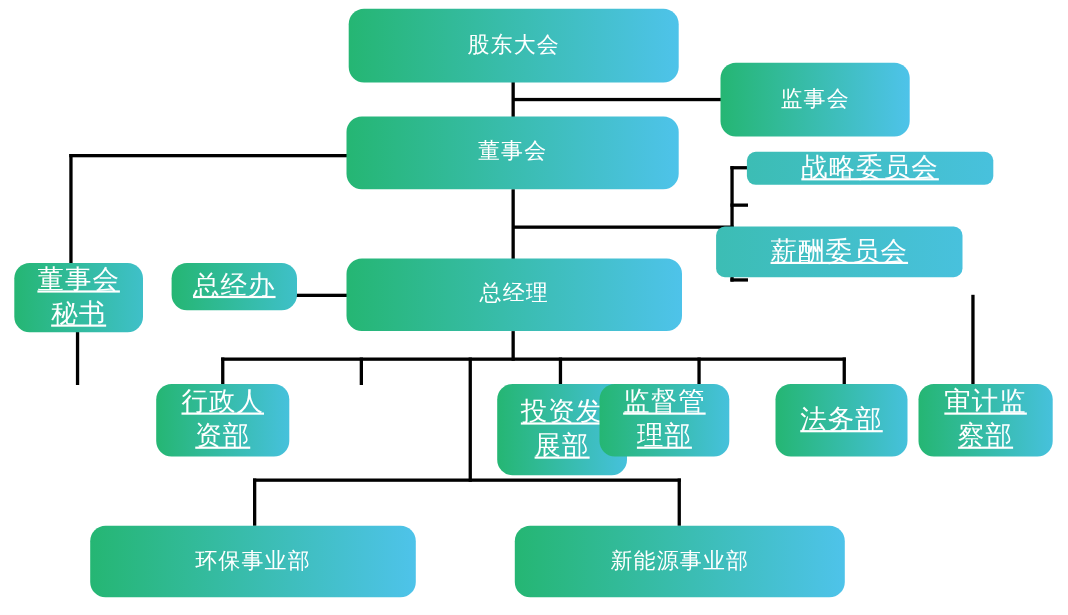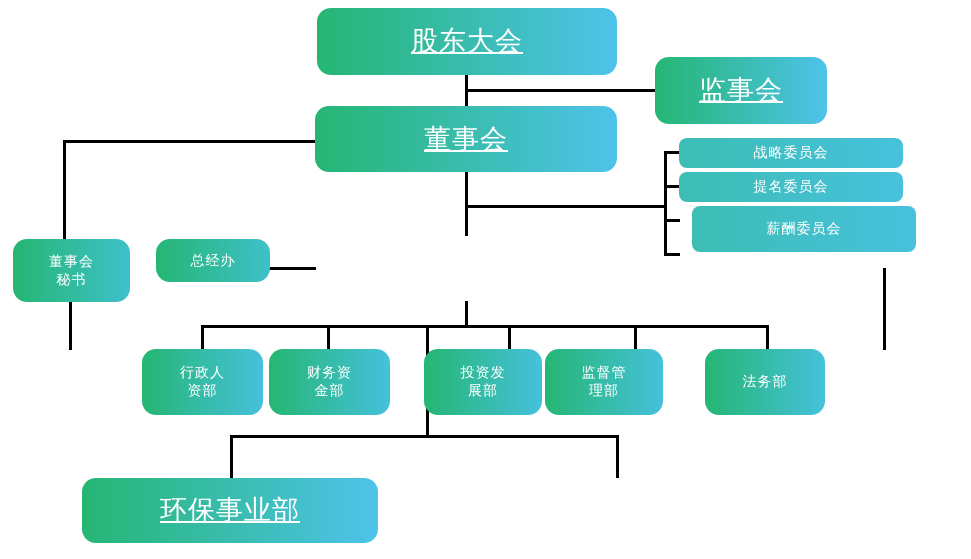--- a/index.html
+++ b/index.html
@@ -34,22 +34,22 @@
     border-radius:14px;
   }
   .grad-c{ 
     background:linear-gradient(90deg, var(--node-green, #25b673), var(--node-cyan-end, #46c1dc));
     border-radius:14px;
   }
   .grad-d{ 
     background:linear-gradient(90deg, var(--committee-teal, #3cbdb4), var(--committee-blue, #48c1dd));
     border-radius:8px;
   }
-  .fs-lg{font-size:27px;text-decoration:underline;}
-  .fs-md{font-size:14px;}
+  .fs-lg{font-size:20px;}
+  .fs-md{font-size:24px;text-decoration:underline;}
   .hline,.vline{
     position:absolute;
     background:var(--line, #000000);
   }
   .hline{height:3px;}
   .vline{width:3px;}
 </style>
 </head>
 <body>
 
@@ -89,54 +89,57 @@
     <span>监事会</span>
   </div>
 
   <div class="node grad-a fs-lg" style="left:315px;top:106px;width:302px;height:66px">
     <span>董事会</span>
   </div>
 
   <div class="node grad-d fs-md" style="left:679px;top:138px;width:224px;height:30px">
     <span>战略委员会</span>
   </div>
-  <div class="node grad-d fs-md" style="left:679px;top:172px;width:224px;height:30px">
-    <span>提名委员会</span>
-  </div>
-  <div class="node grad-d fs-md" style="left:692px;top:206px;width:224px;height:46px">
+  <div class="node grad-d fs-md" style="left:651px;top:206px;width:224px;height:46px">
     <span>薪酬委员会</span>
   </div>
 
   <div class="node grad-b fs-md" style="left:13px;top:239px;width:117px;height:63px">
     <span>董事会
 秘书</span>
   </div>
 
   <div class="node grad-b fs-md" style="left:156px;top:239px;width:114px;height:43px">
     <span>总经办</span>
   </div>
 
+  <div class="node grad-a fs-lg" style="left:315px;top:235px;width:305px;height:66px">
+    <span>总经理</span>
+  </div>
 
   <div class="node grad-c fs-md" style="left:142px;top:349px;width:121px;height:66px">
     <span>行政人
 资部</span>
   </div>
-  <div class="node grad-c fs-md" style="left:269px;top:349px;width:121px;height:66px">
-    <span>财务资
-金部</span>
-  </div>
-  <div class="node grad-c fs-md" style="left:424px;top:349px;width:118px;height:66px">
+  <div class="node grad-c fs-md" style="left:452px;top:349px;width:118px;height:83px">
     <span>投资发
 展部</span>
   </div>
   <div class="node grad-c fs-md" style="left:545px;top:349px;width:118px;height:66px">
     <span>监督管
 理部</span>
   </div>
   <div class="node grad-c fs-md" style="left:705px;top:349px;width:120px;height:66px">
     <span>法务部</span>
   </div>
+  <div class="node grad-c fs-md" style="left:835px;top:349px;width:122px;height:66px">
+    <span>审计监
+察部</span>
+  </div>
 
   <div class="node grad-a fs-lg" style="left:82px;top:478px;width:296px;height:65px">
     <span>环保事业部</span>
+  </div>
+  <div class="node grad-a fs-lg" style="left:468px;top:478px;width:300px;height:65px">
+    <span>新能源事业部</span>
   </div>
 
 </div>
 
 </body></html>

